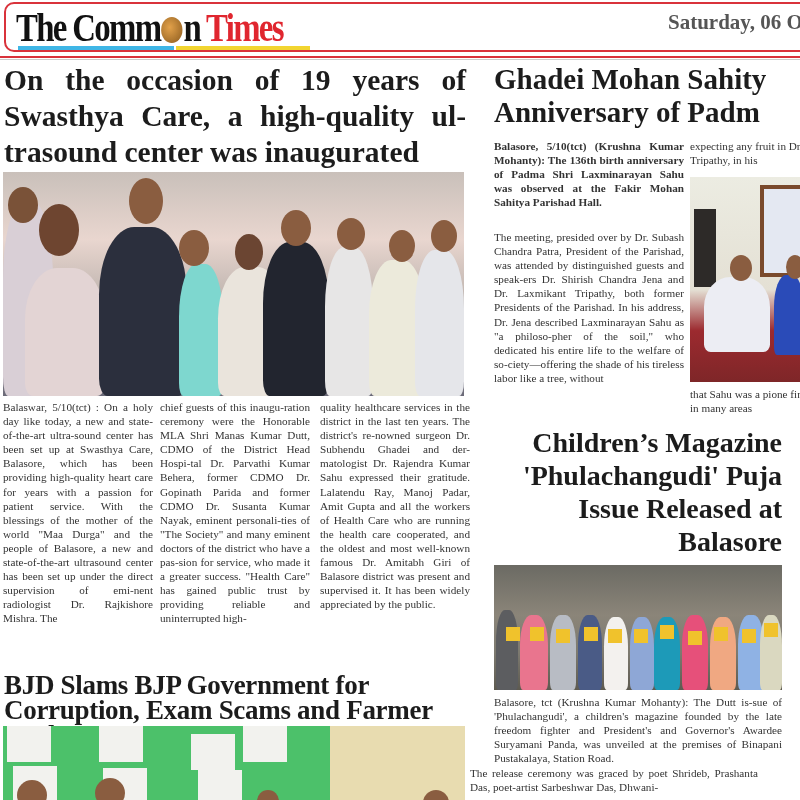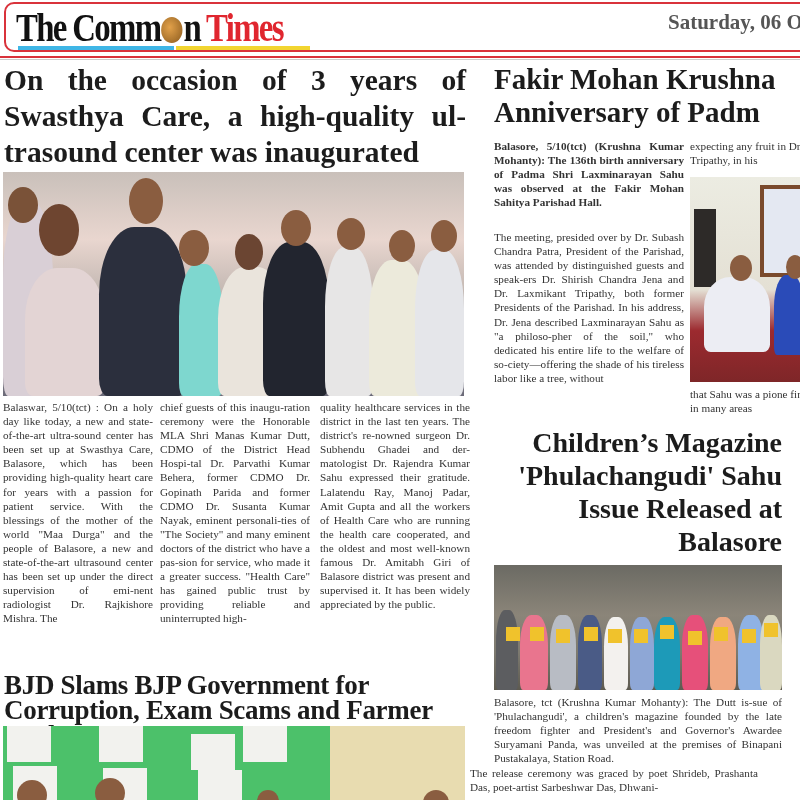--- a/index.html
+++ b/index.html
@@ -37,21 +37,21 @@
     <span class="black">The Comm</span><span class="globe"></span><span class="black">n</span>
     <span class="red">Times</span>
   </div>
   <div class="logo-underline-blue"></div>
   <div class="logo-underline-yellow"></div>
 </div>
 <div class="dateline">Saturday, 06 O</div>
 <div class="rule"></div>
 <div class="rule2"></div>
 
-<div class="hl" style="left:4px; top:62px; width:462px; font-size:29.5px; text-align:justify; line-height:36px;">On the occasion of 3 years of Swasthya Care, a high-quality ul-trasound center was inaugurated</div>
+<div class="hl" style="left:4px; top:62px; width:462px; font-size:29.5px; text-align:justify; line-height:36px;">On the occasion of 19 years of Swasthya Care, a high-quality ul-trasound center was inaugurated</div>
 
 <div class="photo photo1">
   <div class="person" style="left:0;top:30px;width:50px;height:194px;background:#d9cfd6;"></div>
   <div class="head" style="left:5px;top:15px;width:30px;height:36px;background:#7a5238;"></div>
   <div class="person" style="left:22px;top:96px;width:80px;height:128px;background:#e3d4d4;"></div>
   <div class="head" style="left:36px;top:32px;width:40px;height:52px;background:#6e4530;"></div>
   <div class="person" style="left:96px;top:55px;width:88px;height:169px;background:#2b2f3d;"></div>
   <div class="head" style="left:126px;top:6px;width:34px;height:46px;background:#8a5d40;"></div>
   <div class="person" style="left:176px;top:92px;width:44px;height:132px;background:#7ed7cf;"></div>
   <div class="head" style="left:176px;top:58px;width:30px;height:36px;"></div>
@@ -80,37 +80,37 @@
   <div class="tile" style="left:10px;top:40px;"></div>
   <div class="tile" style="left:100px;top:42px;"></div>
   <div class="tile" style="left:195px;top:44px;"></div>
   <div class="yellowwall"></div>
   <div class="head" style="left:14px;top:54px;width:30px;height:30px;"></div>
   <div class="head" style="left:92px;top:52px;width:30px;height:30px;"></div>
   <div class="head" style="left:254px;top:64px;width:22px;height:22px;"></div>
   <div class="head" style="left:420px;top:64px;width:26px;height:26px;"></div>
 </div>
 
-<div class="hl" style="left:494px; top:63px; font-size:29px; white-space:nowrap;">Fakir Mohan Krushna</div>
+<div class="hl" style="left:494px; top:63px; font-size:29px; white-space:nowrap;">Ghadei Mohan Sahity</div>
 <div class="hl" style="left:494px; top:96px; font-size:29px; white-space:nowrap;">Anniversary of Padm</div>
 
 <div class="body-text" style="left:494px; top:139px; width:190px;font-weight:bold;">Balasore, 5/10(tct) (Krushna Kumar Mohanty): The 136th birth anniversary of Padma Shri Laxminarayan Sahu was observed at the Fakir Mohan Sahitya Parishad Hall.</div>
 <div class="body-text" style="left:494px; top:230px; width:190px;">The meeting, presided over by Dr. Subash Chandra Patra, President of the Parishad, was attended by distinguished guests and speak-ers Dr. Shirish Chandra Jena and Dr. Laxmikant Tripathy, both former Presidents of the Parishad. In his address, Dr. Jena described Laxminarayan Sahu as "a philoso-pher of the soil," who dedicated his entire life to the welfare of so-ciety—offering the shade of his tireless labor like a tree, without</div>
 <div class="body-text" style="left:690px; top:139px; width:130px; text-align:left;">expecting any fruit in Dr. Tripathy, in his</div>
 <div class="photo photo2">
   <div style="position:absolute;left:70px;top:8px;width:40px;height:84px;border:4px solid #7a4a2c;background:#e4e8f2;"></div>
   <div style="position:absolute;left:4px;top:32px;width:22px;height:78px;background:#2d2a28;"></div>
   <div class="person" style="left:14px;top:100px;width:66px;height:75px;background:#ecedf3;"></div>
   <div class="head" style="left:40px;top:78px;width:22px;height:26px;"></div>
   <div class="person" style="left:84px;top:98px;width:30px;height:80px;background:#2a4bb8;"></div>
   <div class="head" style="left:96px;top:78px;width:18px;height:24px;"></div>
 </div>
 <div class="body-text" style="left:690px; top:387px; width:130px; text-align:left;">that Sahu was a pione finder in many areas</div>
 
-<div class="hl" style="left:494px; top:426px; width:288px; font-size:28px; text-align:right; line-height:33px;">Children’s Magazine 'Phulachangudi' Sahu Issue Released at Balasore</div>
+<div class="hl" style="left:494px; top:426px; width:288px; font-size:28px; text-align:right; line-height:33px;">Children’s Magazine 'Phulachangudi' Puja Issue Released at Balasore</div>
 <div class="photo photo3">
   <div class="person" style="left:2px;top:45px;width:22px;height:80px;background:#5c5d60;"></div>
   <div class="person" style="left:26px;top:50px;width:28px;height:75px;background:#e9758e;"></div>
   <div class="person" style="left:56px;top:50px;width:26px;height:75px;background:#b8bcc4;"></div>
   <div class="person" style="left:84px;top:50px;width:24px;height:75px;background:#4a5b86;"></div>
   <div class="person" style="left:110px;top:52px;width:24px;height:73px;background:#f3f1ee;"></div>
   <div class="person" style="left:136px;top:52px;width:24px;height:73px;background:#8ea7d6;"></div>
   <div class="person" style="left:160px;top:52px;width:26px;height:73px;background:#1d9ab8;"></div>
   <div class="person" style="left:188px;top:50px;width:26px;height:75px;background:#e6507a;"></div>
   <div class="person" style="left:216px;top:52px;width:26px;height:73px;background:#f0a882;"></div>

